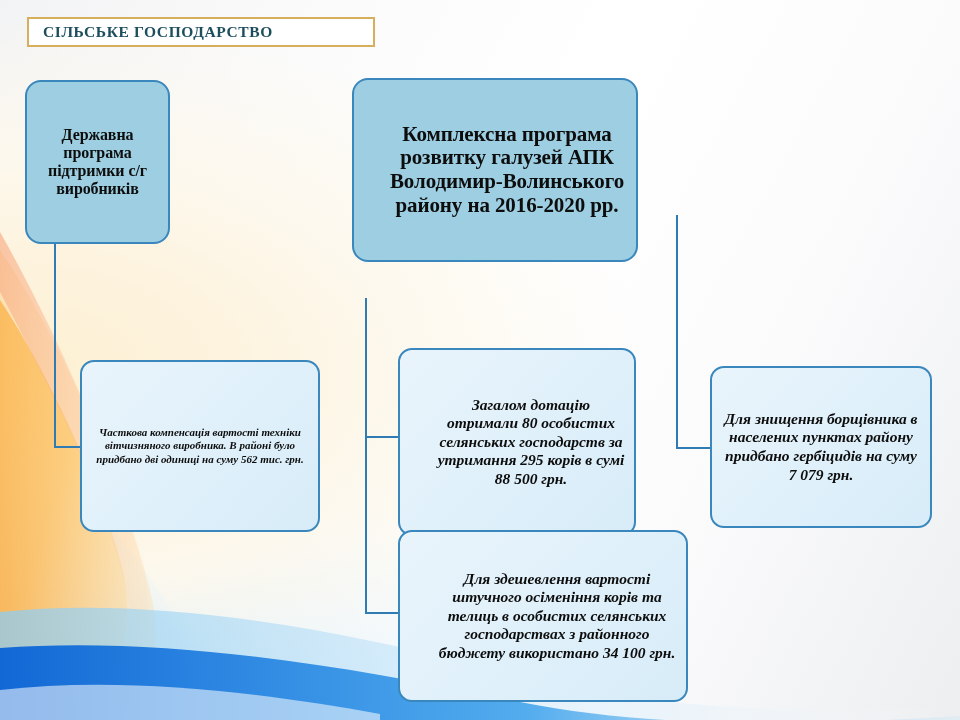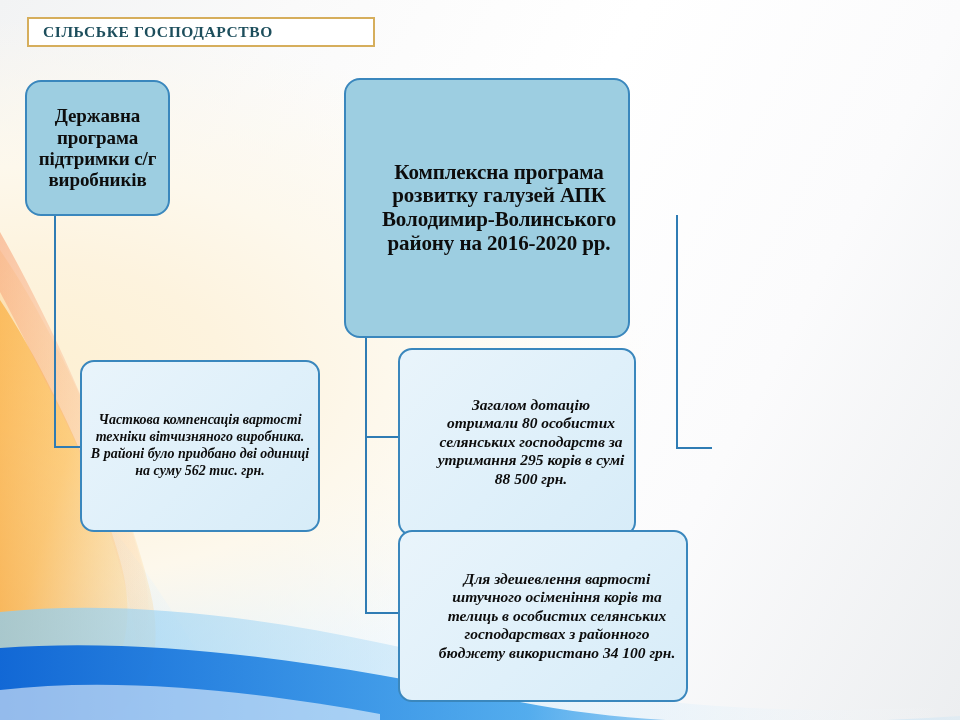--- a/index.html
+++ b/index.html
@@ -88,25 +88,25 @@
     border: 2px solid #3a87bd;
     border-radius: 14px;
     color: #0d0d0d;
     font-weight: 700;
     font-style: italic;
     line-height: 1.2;
   }
   .node-detail .label { padding: 4px 8px; }
 
   
-  #box-state      { left: 25px;  top: 80px;  width: 145px; height: 136px; font-size: 19px; }
-  #box-complex    { left: 344px; top: 78px;  width: 286px; height: 260px; font-size: 21px; padding-left: 24px; }
+  #box-state      { left: 25px;  top: 80px;  width: 145px; height: 164px; font-size: 16px; }
+  #box-complex    { left: 352px; top: 78px;  width: 286px; height: 184px; font-size: 21px; padding-left: 24px; }
   #box-district   { left: 655px; top: 78px;  width: 272px; height: 137px; font-size: 21px; }
 
-  #box-compensation { left: 80px;  top: 360px; width: 240px; height: 172px; font-size: 14px; }
+  #box-compensation { left: 80px;  top: 360px; width: 240px; height: 172px; font-size: 11px; }
   #box-subsidy      { left: 398px; top: 348px; width: 238px; height: 188px; font-size: 15.5px; padding-left: 28px; }
   #box-insemination { left: 398px; top: 530px; width: 290px; height: 172px; font-size: 15.5px; padding-left: 28px; }
   #box-herbicide    { left: 710px; top: 366px; width: 222px; height: 162px; font-size: 15.5px; }
 </style>
 </head>
 <body>
 
 <div id="slide">
 
   <div class="bg-layer bg-base"></div>
@@ -185,14 +185,17 @@
   </div>
 
   <div id="box-subsidy" class="node node-detail">
     <span class="label">Загалом дотацію отримали 80 особистих селянських господарств за утримання 295 корів в сумі 88 500 грн.</span>
   </div>
 
   <div id="box-insemination" class="node node-detail">
     <span class="label">Для здешевлення вартості штучного осіменіння корів та телиць в особистих селянських господарствах з районного бюджету використано 34 100 грн.</span>
   </div>
 
+  <div id="box-herbicide" class="node node-detail">
+    <span class="label">Для знищення борщівника в населених пунктах району придбано гербіцидів на суму 7 079 грн.</span>
+  </div>
 
 </div>
 
 </body></html>

